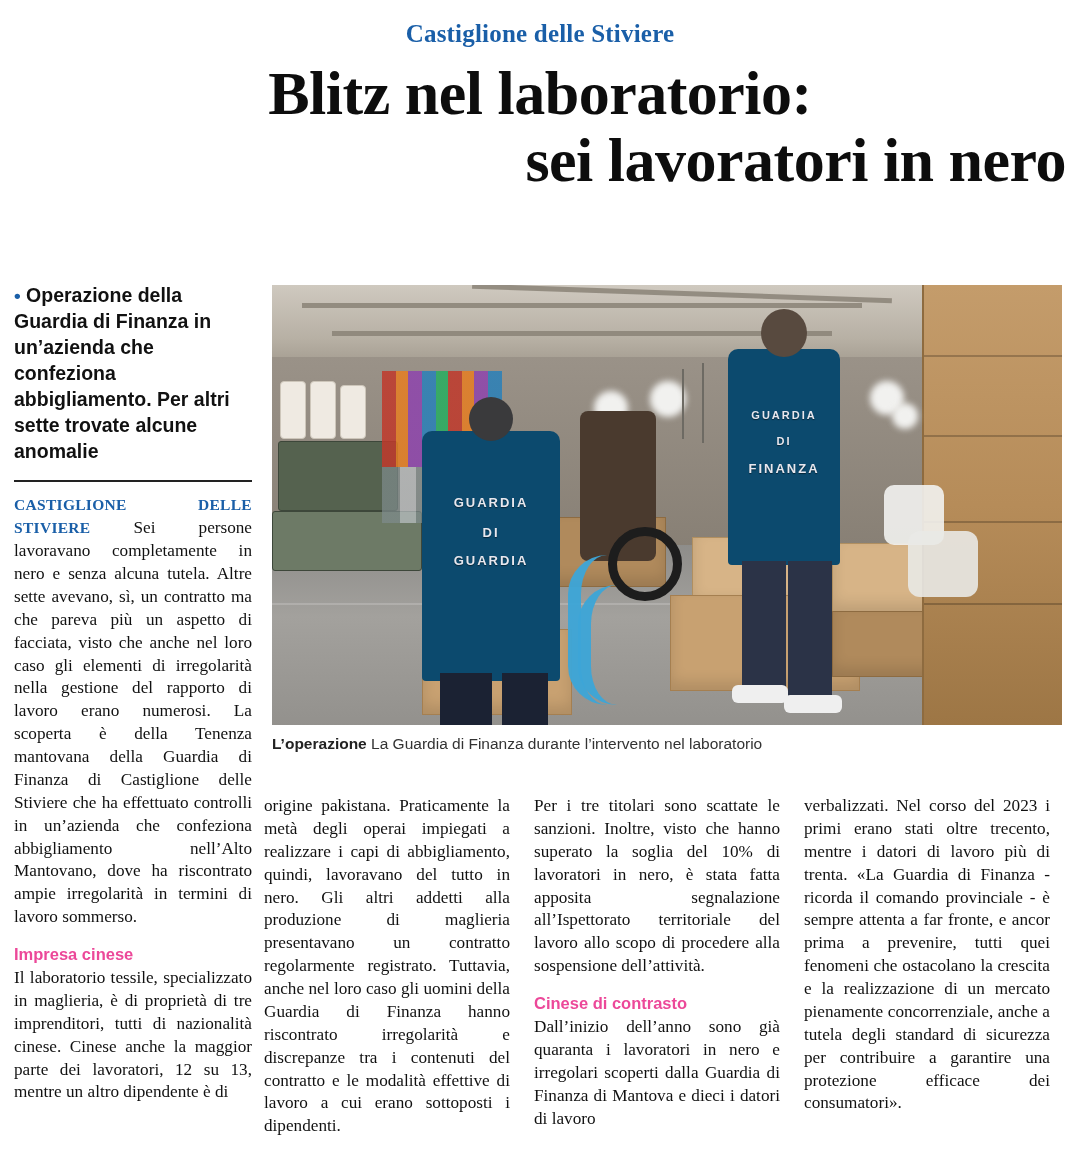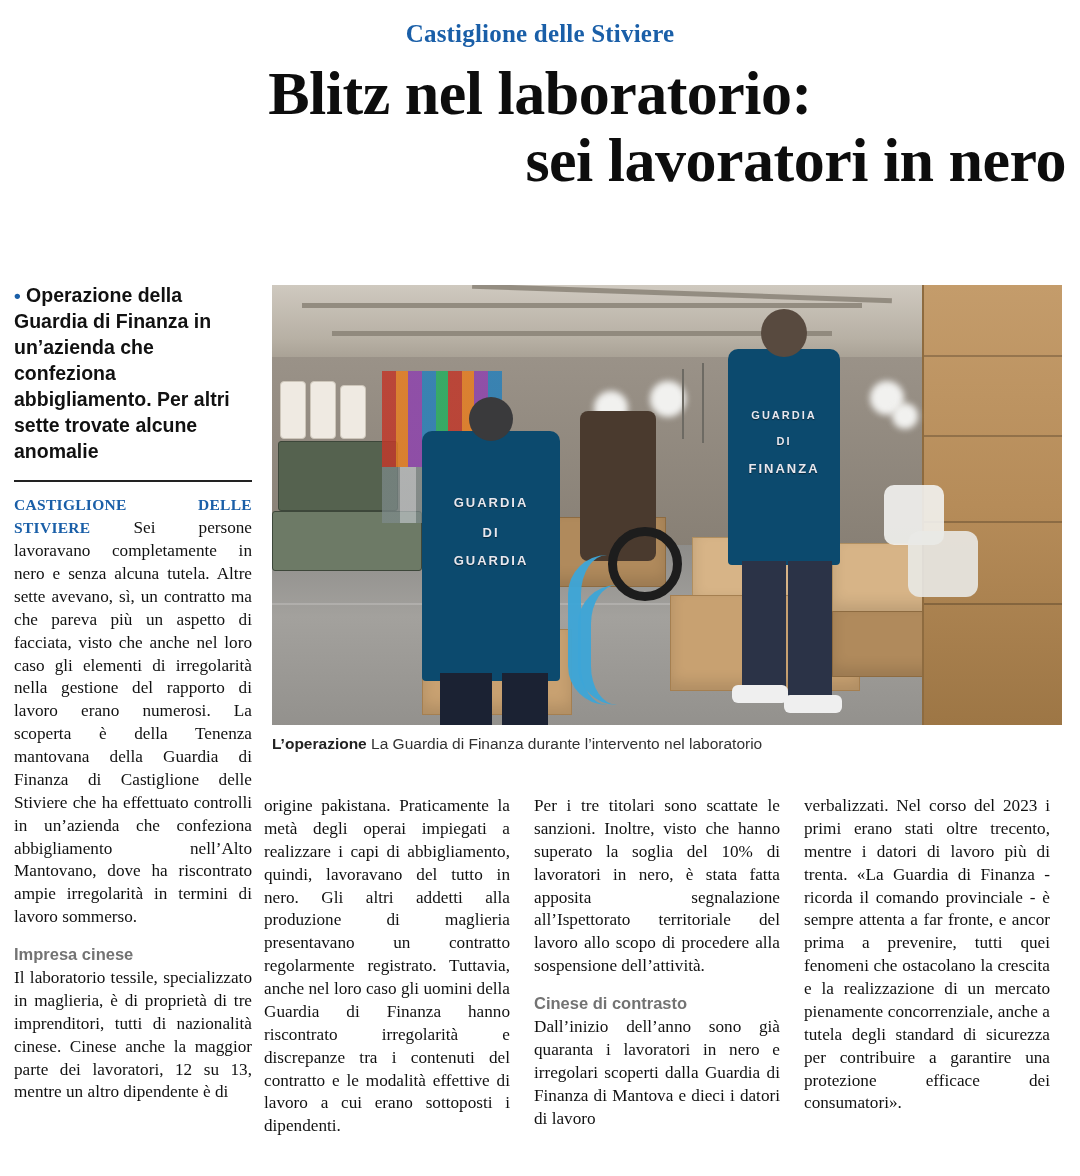--- a/index.html
+++ b/index.html
@@ -96,21 +96,21 @@
     hyphens: auto;
     color: #111;
   }
   .body-text p { margin: 0 0 0 0; }
 
   .subhead {
     font-family: "Liberation Sans", sans-serif;
     font-weight: bold;
     font-size: 16.5px;
     margin: 16px 0 3px 0;
-    color: #737373;
+    color: #ec4899;
   }
 
   
   .photo-wrap {
     position: absolute;
     left: 258px;
     top: 2px;
     width: 790px;
   }
   .photo {

